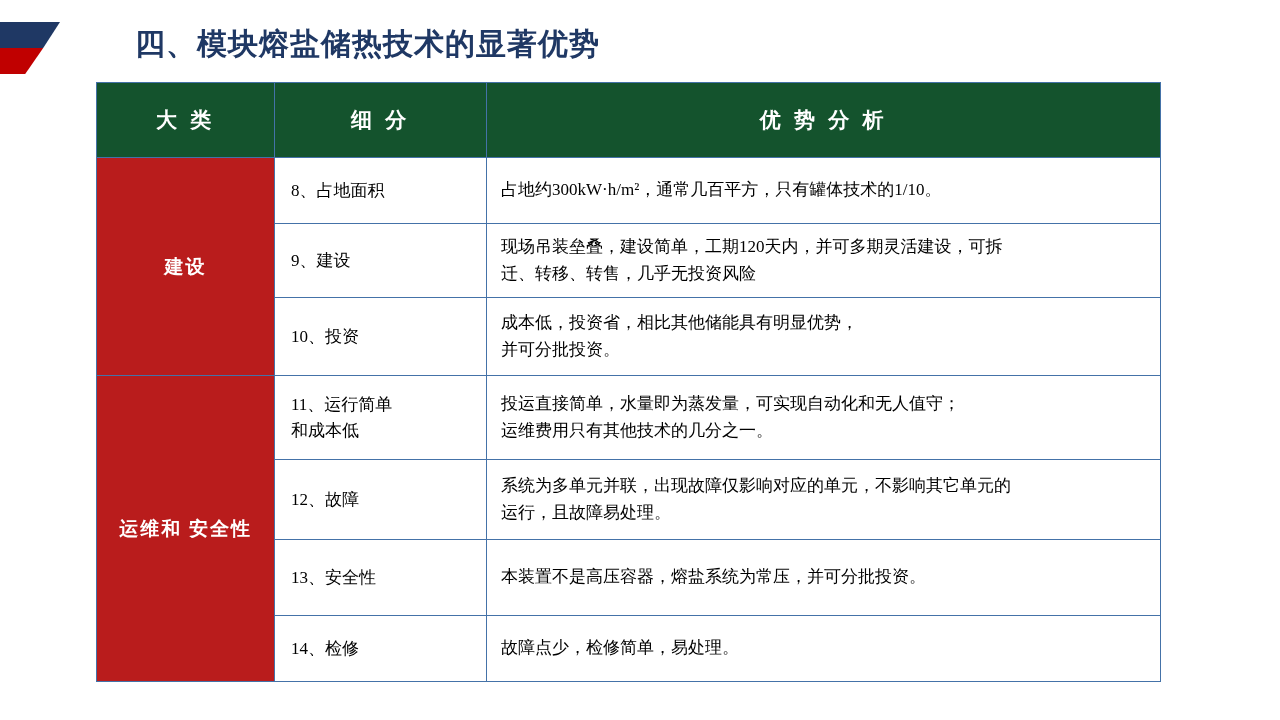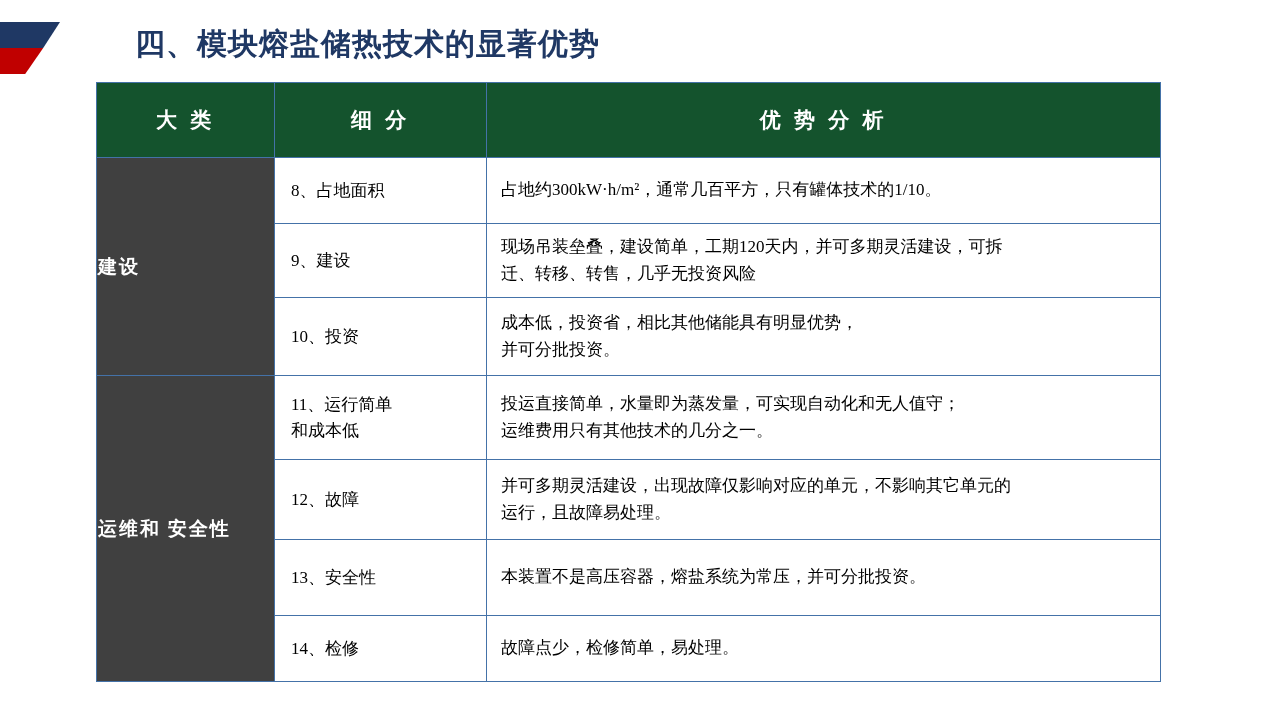--- a/index.html
+++ b/index.html
@@ -82,24 +82,25 @@
     color: #ffffff;
     font-size: 21px;
     font-weight: bold;
     letter-spacing: 4px;
     height: 72px;
     text-align: center;
     border: 1px solid #2e5b96;
   }
 
   td.cat-cell {
-    background: #404040;
+    background: #b91c1c;
     color: #ffffff;
     font-size: 19px;
     font-weight: bold;
+    text-align: center;
     line-height: 1.45;
     letter-spacing: 2px;
     border-left: 1px solid #2e5b96;
     border-right: 1px solid #4472a8;
     border-top: 1px solid #7aa0c8;
     border-bottom: 1px solid #7aa0c8;
   }
 
   td.sub-cell {
     font-size: 17px;
@@ -169,21 +170,21 @@
       <tr class="r-op">
         <td class="cat-cell" rowspan="4">运维和
 安全性</td>
         <td class="sub-cell">11、运行简单
       和成本低</td>
         <td class="desc-cell">投运直接简单，水量即为蒸发量，可实现自动化和无人值守；
 运维费用只有其他技术的几分之一。</td>
       </tr>
       <tr class="r-fault">
         <td class="sub-cell">12、故障</td>
-        <td class="desc-cell">并可多期灵活建设，出现故障仅影响对应的单元，不影响其它单元的
+        <td class="desc-cell">系统为多单元并联，出现故障仅影响对应的单元，不影响其它单元的
 运行，且故障易处理。</td>
       </tr>
       <tr class="r-safe">
         <td class="sub-cell">13、安全性</td>
         <td class="desc-cell">本装置不是高压容器，熔盐系统为常压，并可分批投资。</td>
       </tr>
       <tr class="r-check">
         <td class="sub-cell">14、检修</td>
         <td class="desc-cell">故障点少，检修简单，易处理。</td>
       </tr>

